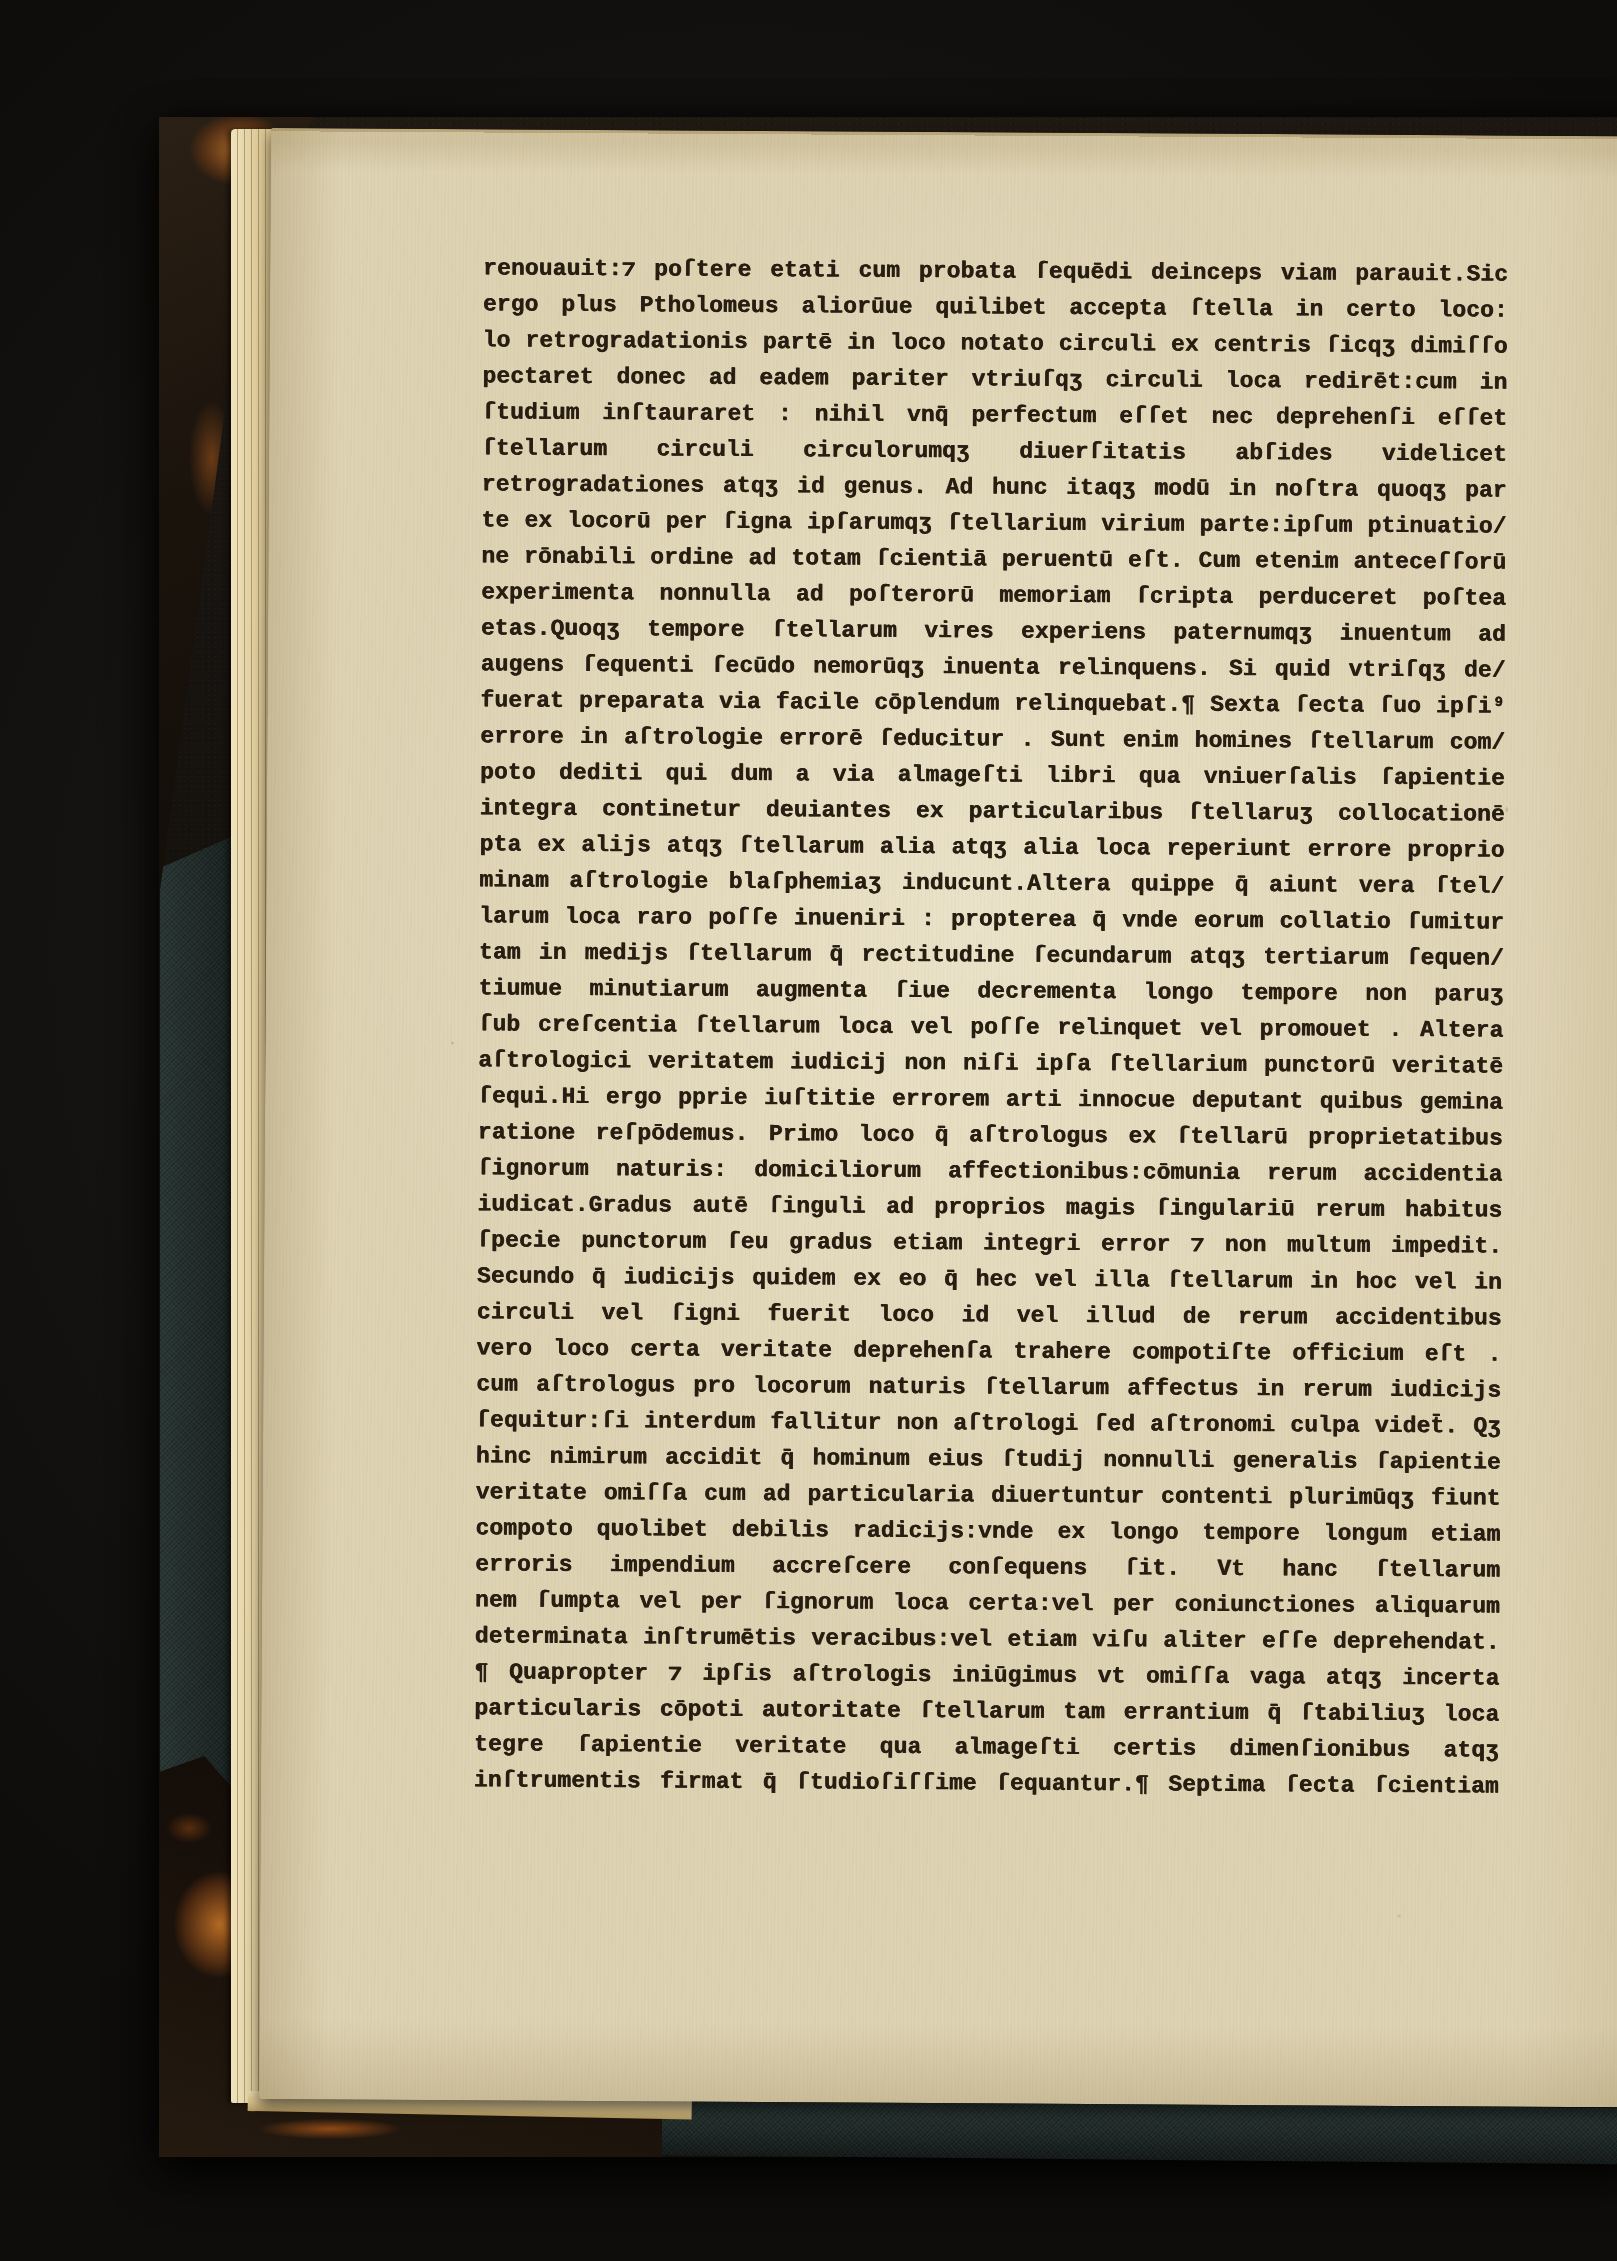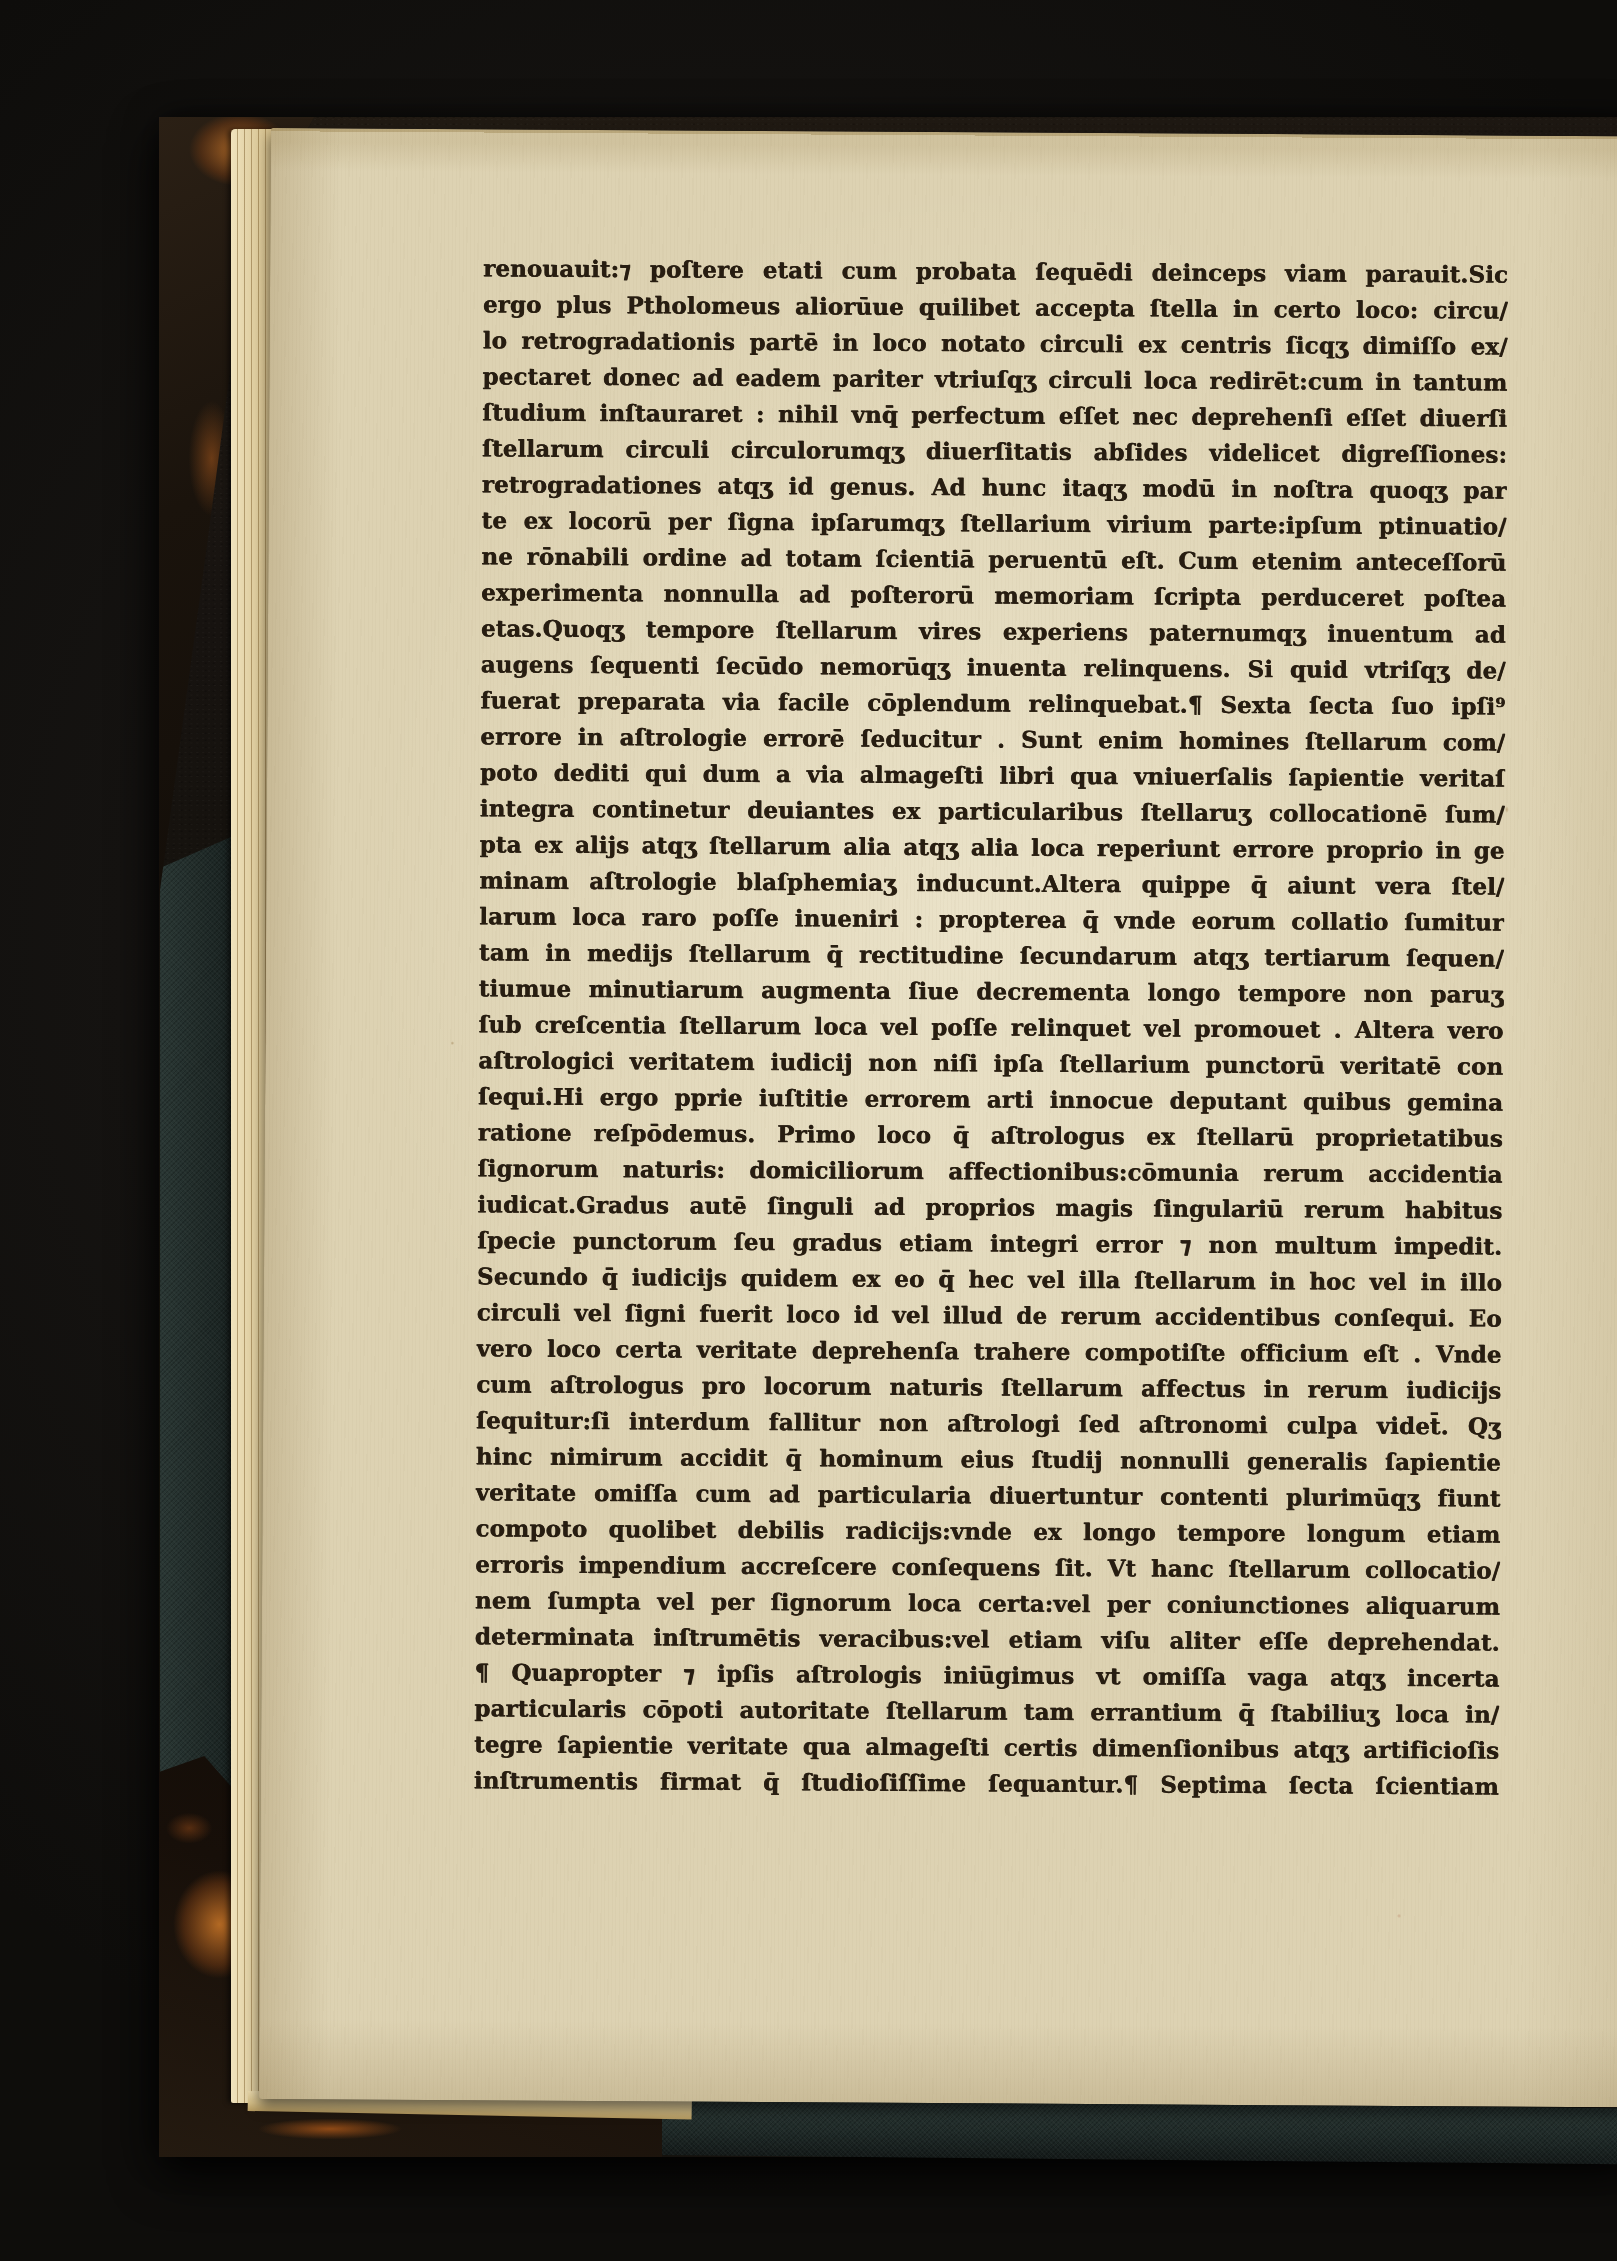--- a/index.html
+++ b/index.html
@@ -4,20 +4,21 @@
 <style>
   html,body{margin:0;padding:0;}
   body{
     width:1618px;height:2261px;position:relative;overflow:hidden;
     background:#141210;
     font-family:"DejaVu Serif","DejaVu Sans",serif;
   }
   .photo{
     position:absolute;inset:0;
     background:radial-gradient(ellipse 70% 55% at 46% 42%, #1c1a17 0%, #151311 55%, #0e0d0b 100%);
+    font-family:Liberation Mono, monospace;
   }
   
   .book{position:absolute;left:159px;top:117px;width:1477px;height:2040px;}
   .binding{
     position:absolute;inset:0;border-radius:16px 0 0 16px;
     background:
       linear-gradient(100deg, rgba(70,50,30,.25) 0 21.4px, transparent 64px),
       linear-gradient(170deg, #221b13 0%, #171310 22%, #121009 55%, #15120e 100%);
     box-shadow:0 19px 48px rgba(0,0,0,.85), 0 0 32px rgba(0,0,0,.6);
   }

